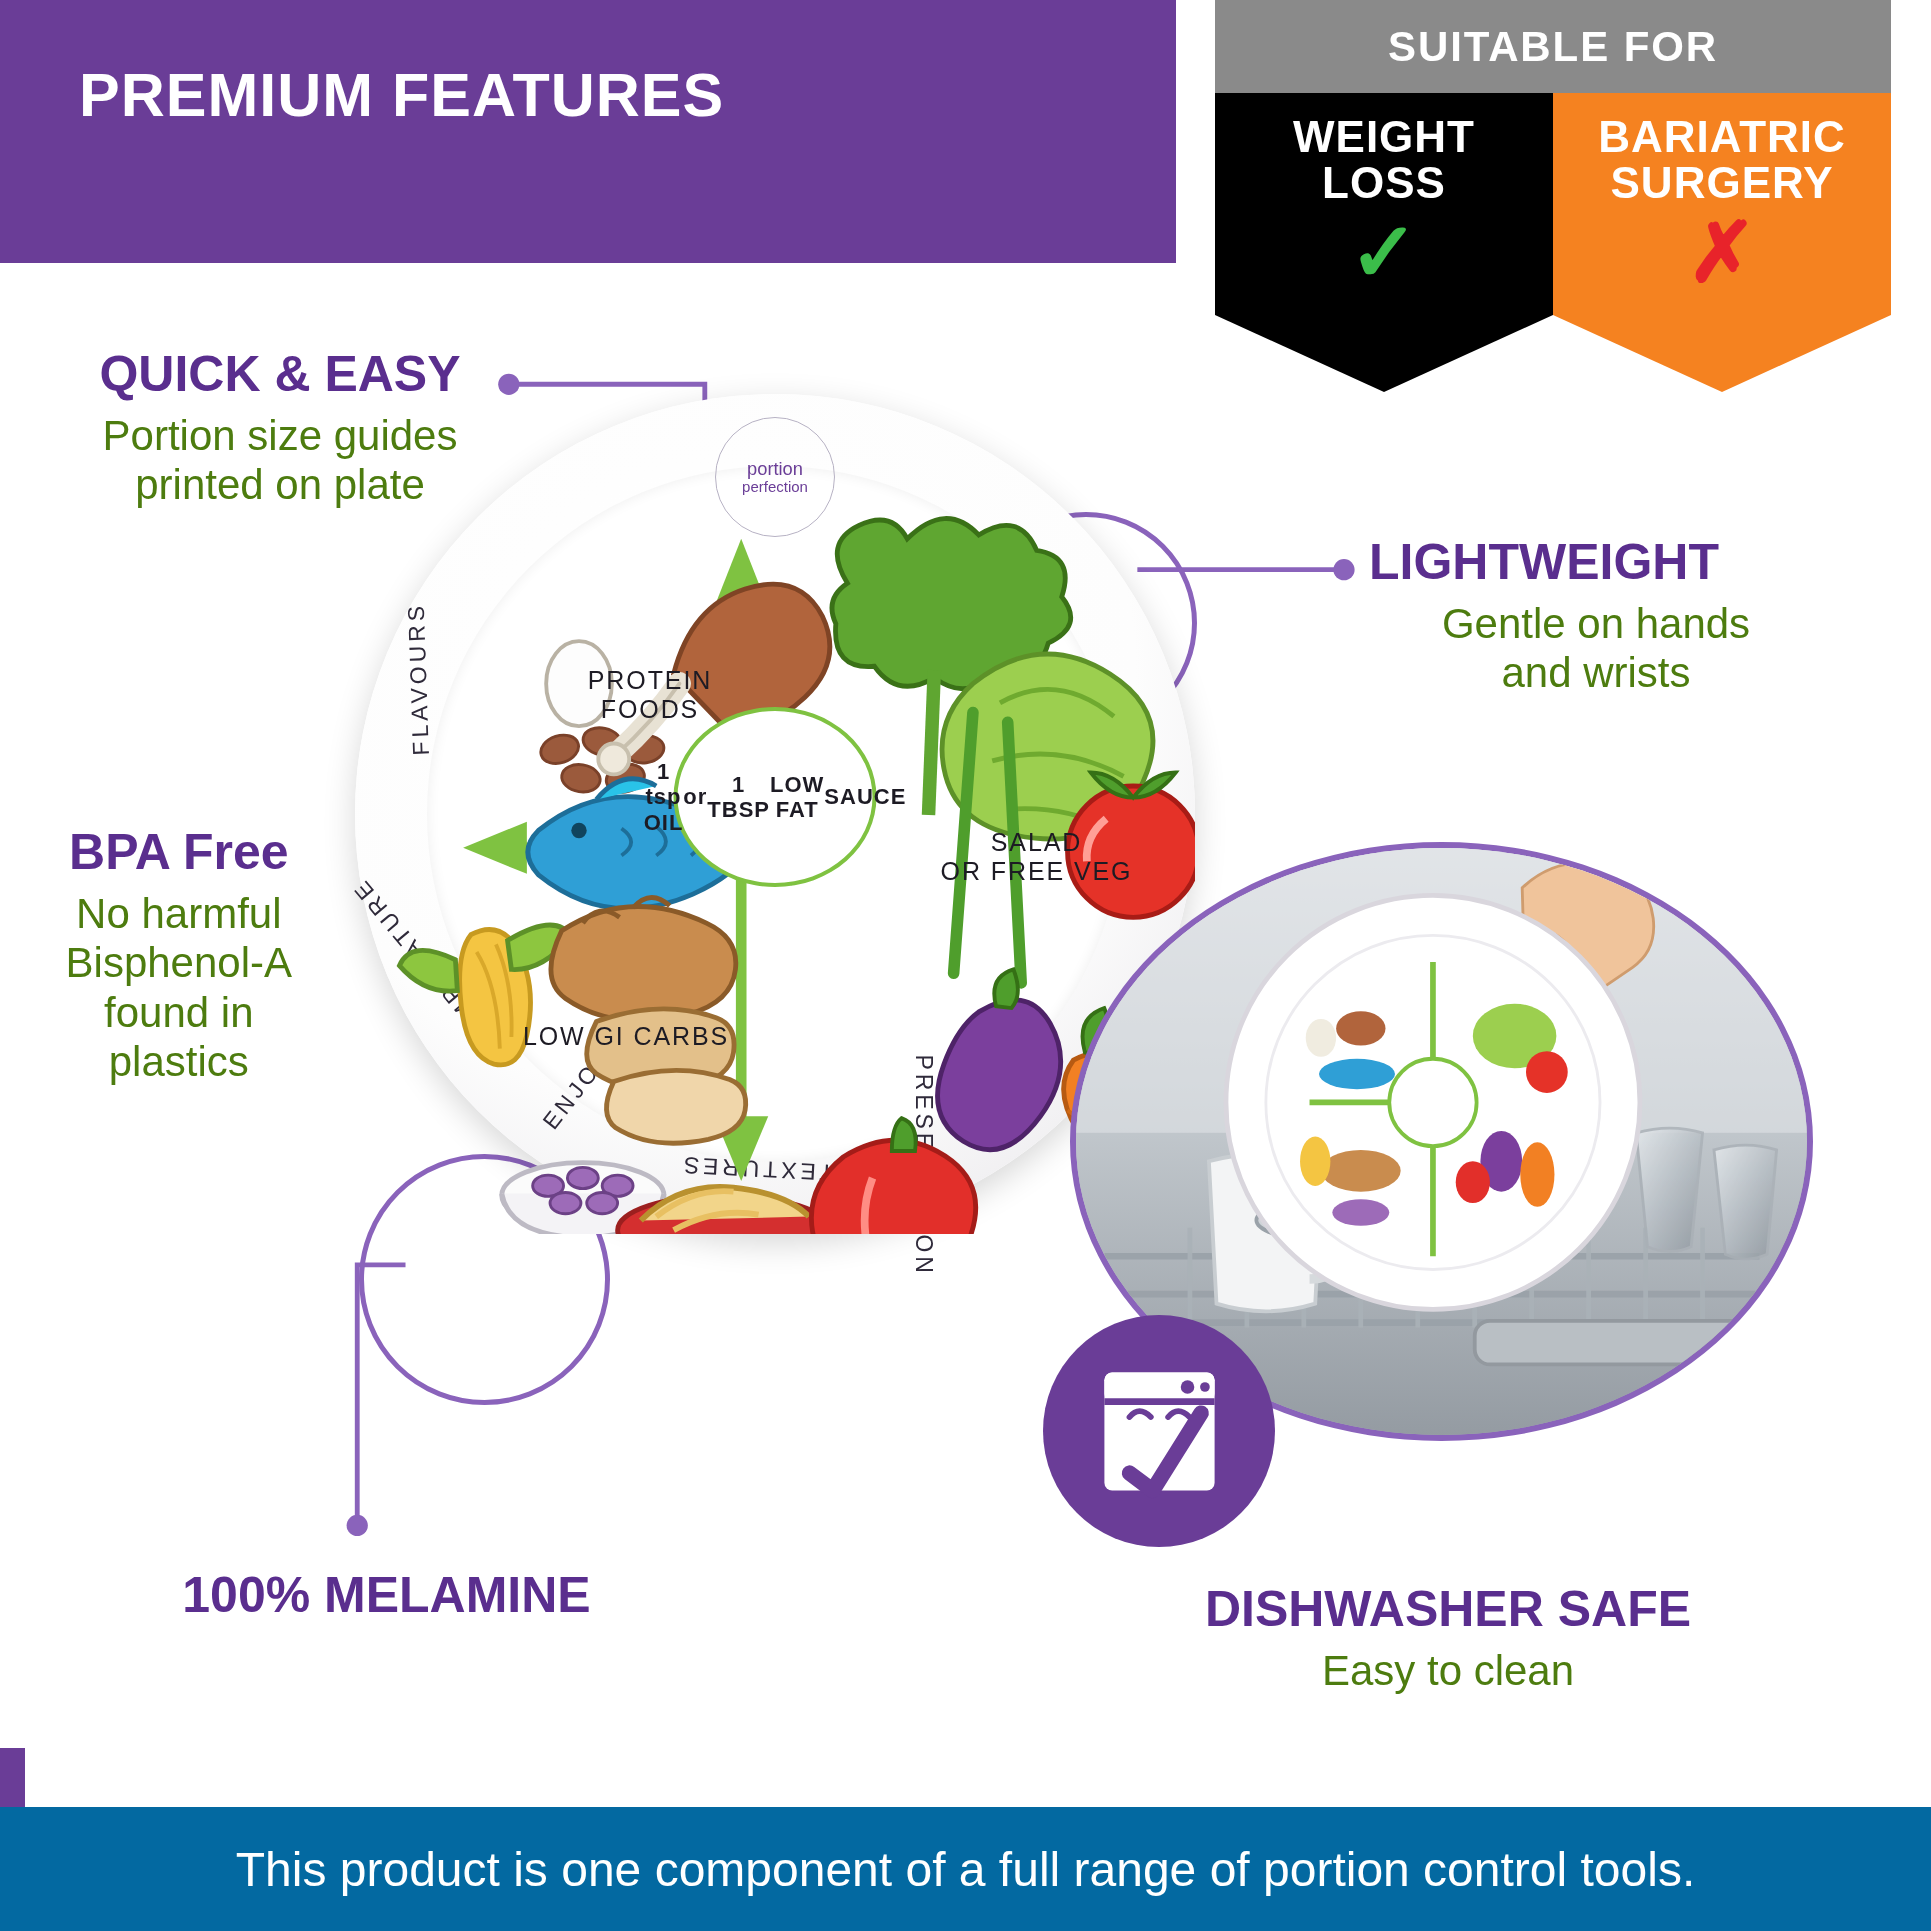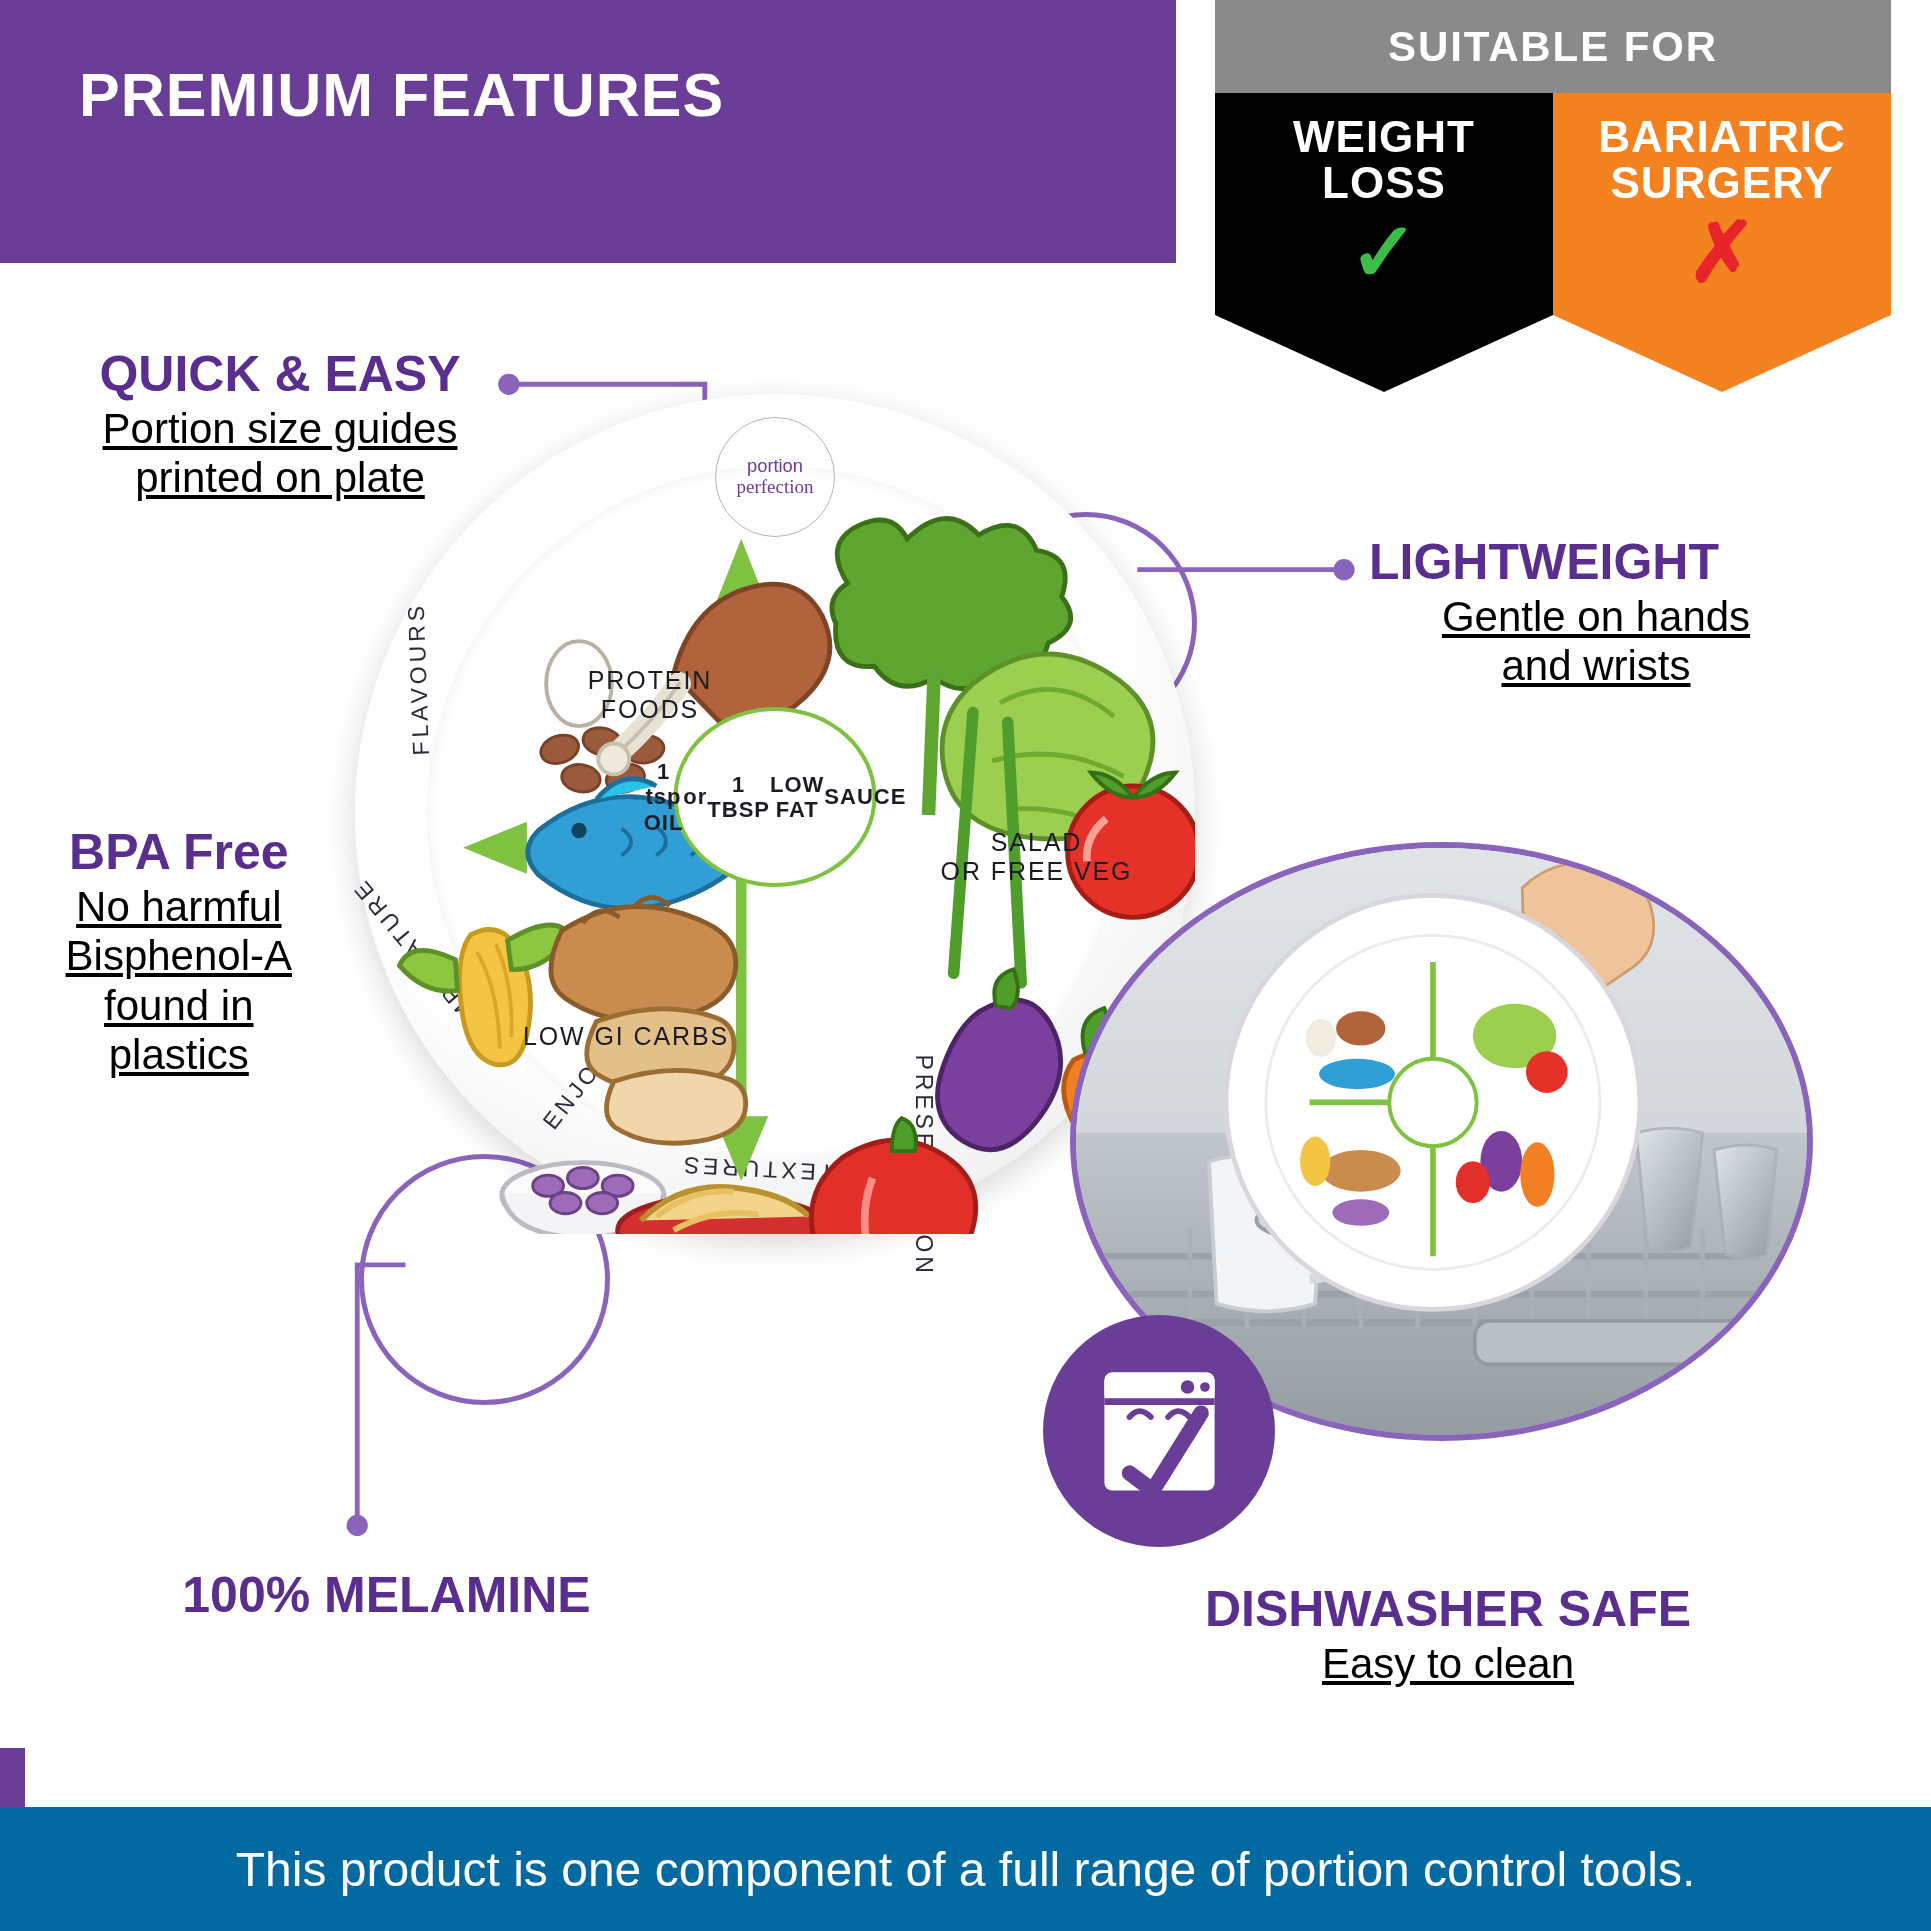--- a/index.html
+++ b/index.html
@@ -47,21 +47,21 @@
     clip-path: polygon(0 0, 100% 0, 50% 100%);
   }
 
   
   .callout { position: absolute; }
   .callout .c-title {
     color: #5a2e8e; font-weight: bold; font-size: 50px; line-height: 1.05;
     white-space: nowrap;
   }
   .callout .c-sub {
-    color: #000000; font-size: 42px; line-height: 1.18; margin-top: 3px; text-decoration: underline;
+    color: #4d7c0f; font-size: 42px; line-height: 1.18; margin-top: 10px;
   }
   .c-center { text-align: center; }
   .c-left { text-align: left; }
 
   
   .leader { position: absolute; stroke: #8a63bb; fill: none; stroke-width: 5; }
   .hl-circle {
     position: absolute; border: 5.8px solid #8a63bb; border-radius: 50%;
   }
 
@@ -77,21 +77,21 @@
     border-radius: 50%; background: #ffffff;
     box-shadow: inset 0 0 13.5px rgba(0,0,0,.07);
   }
   .logo-circle {
     position: absolute; left: 50%; top: 23px; transform: translateX(-50%);
     width: 120px; height: 120px; border-radius: 50%;
     border: 1.9px solid #b7b2c4; display: flex; flex-direction: column;
     align-items: center; justify-content: center; color: #6a3d97;
     font-size: 18.3px; line-height: 1.1; 
   }
-  .logo-circle .lg2 { font-size: 19px; font-family: Liberation Serif, serif; }
+  .logo-circle .lg2 { font-size: 15px; }
 
   .rim-word {
     position: absolute; left: 50%; top: 50%; color: #2f2a3a;
     font-size: 23px; letter-spacing: 3.9px; white-space: nowrap;
     transform-origin: 0 0;
   }
 
   
   .plate-svg { position: absolute; inset: 0; }
 

